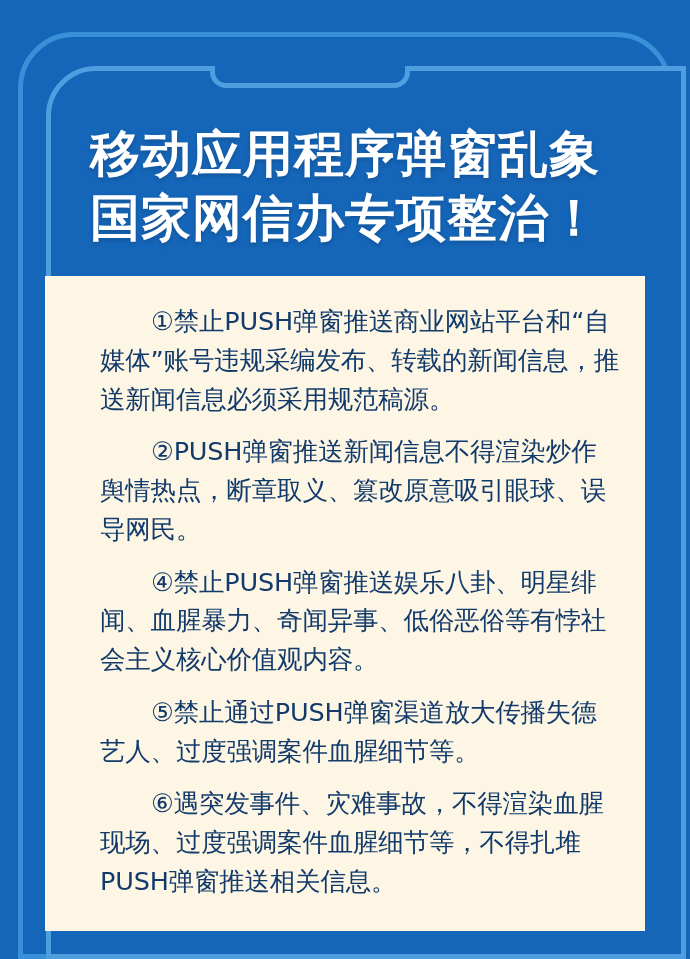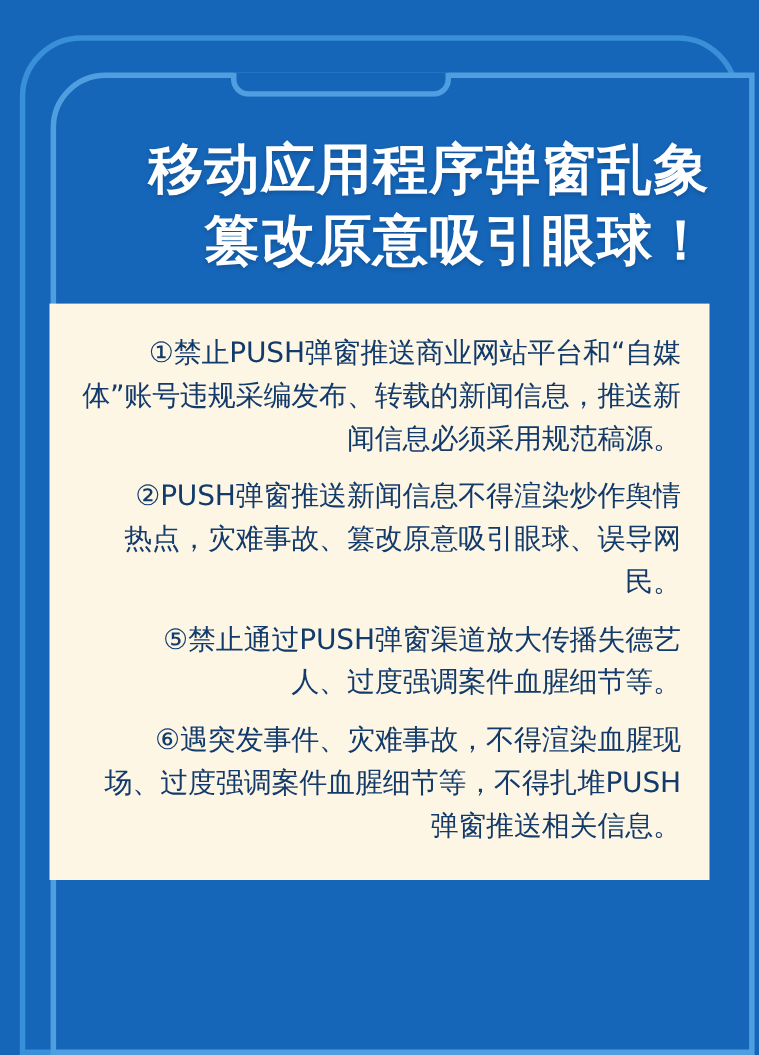--- a/index.html
+++ b/index.html
@@ -1,15 +1,15 @@
 <!DOCTYPE html>
 <html><head>
 <meta charset="utf-8">
 <style>
-  * { box-sizing: border-box; margin: 0; padding: 0; text-align: right; }
+  * { box-sizing: border-box; margin: 0; padding: 0; }
   html, body {
     width: 690px;
     height: 959px;
     font-family: "Liberation Sans", sans-serif;
   }
   body {
     background: #1565b8;
     position: relative;
     overflow: hidden;
   }
@@ -79,37 +79,39 @@
     padding: 26px 26px 30px 26px;
     color: #123a6b;
   }
   .para {
     font-size: 25.5px;
     line-height: 1.52;
     text-indent: 2em;
     margin-bottom: 14px;
     font-family: "DejaVu Sans", "Liberation Sans", sans-serif;
     letter-spacing: -0.2px;
+    margin-left: 29px;
   }
   .para:last-child { margin-bottom: 0; }
 </style>
 </head>
 <body>
 
 <div class="phone-outline"></div>
 <div class="phone-outline-2"></div>
 <div class="phone-notch"></div>
 
 <div class="page">
 
   <div class="title-block">
     <div class="title-line">移动应用程序弹窗乱象</div>
-    <div class="title-line">篡改原意吸引眼球！</div>
+    <div class="title-line">国家网信办专项整治！</div>
   </div>
 
   <div class="card">
     <p class="para">①禁止PUSH弹窗推送商业网站平台和“自媒体”账号违规采编发布、转载的新闻信息，推送新闻信息必须采用规范稿源。</p>
-    <p class="para">②PUSH弹窗推送新闻信息不得渲染炒作舆情热点，灾难事故、篡改原意吸引眼球、误导网民。</p>
+    <p class="para">②PUSH弹窗推送新闻信息不得渲染炒作舆情热点，断章取义、篡改原意吸引眼球、误导网民。</p>
+    <p class="para">④禁止PUSH弹窗推送娱乐八卦、明星绯闻、血腥暴力、奇闻异事、低俗恶俗等有悖社会主义核心价值观内容。</p>
     <p class="para">⑤禁止通过PUSH弹窗渠道放大传播失德艺人、过度强调案件血腥细节等。</p>
     <p class="para">⑥遇突发事件、灾难事故，不得渲染血腥现场、过度强调案件血腥细节等，不得扎堆PUSH弹窗推送相关信息。</p>
   </div>
 
 </div>
 
 </body></html>

